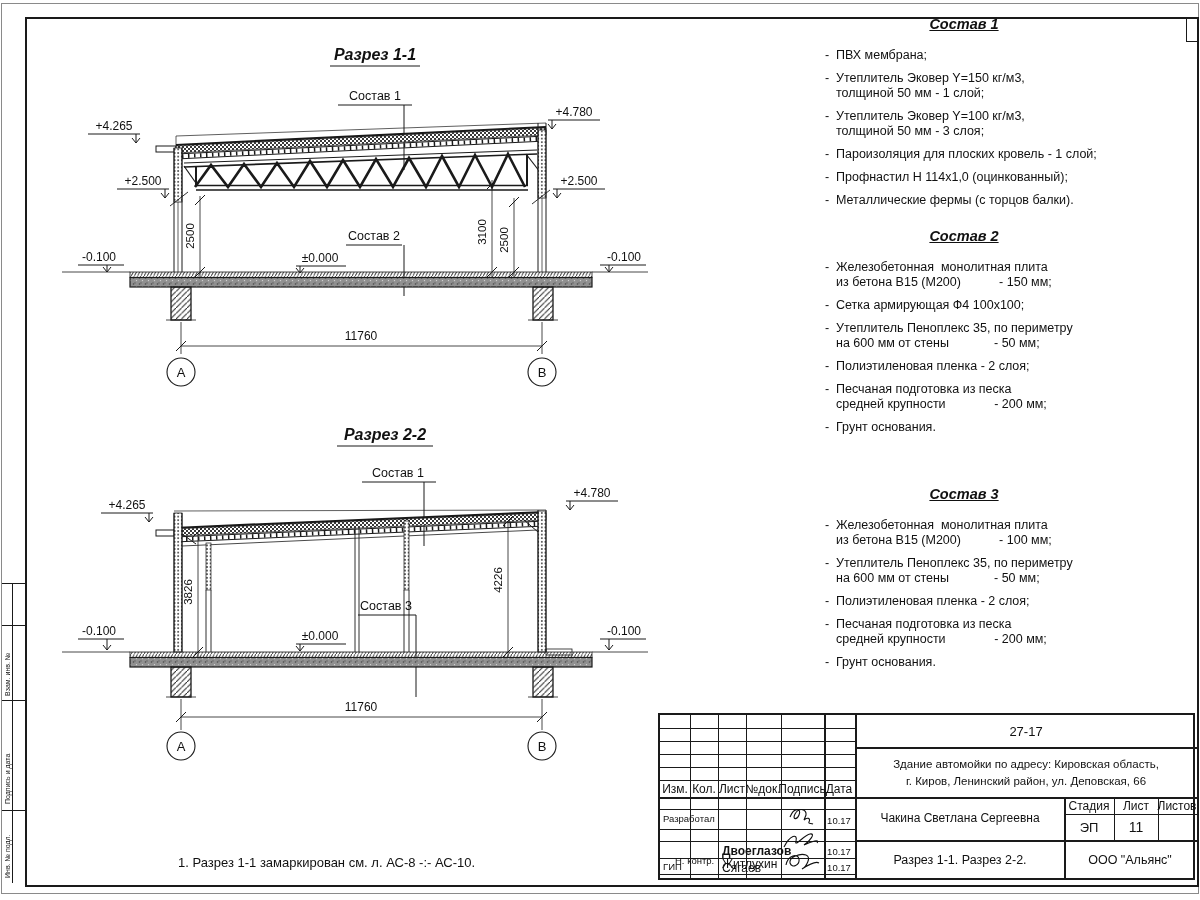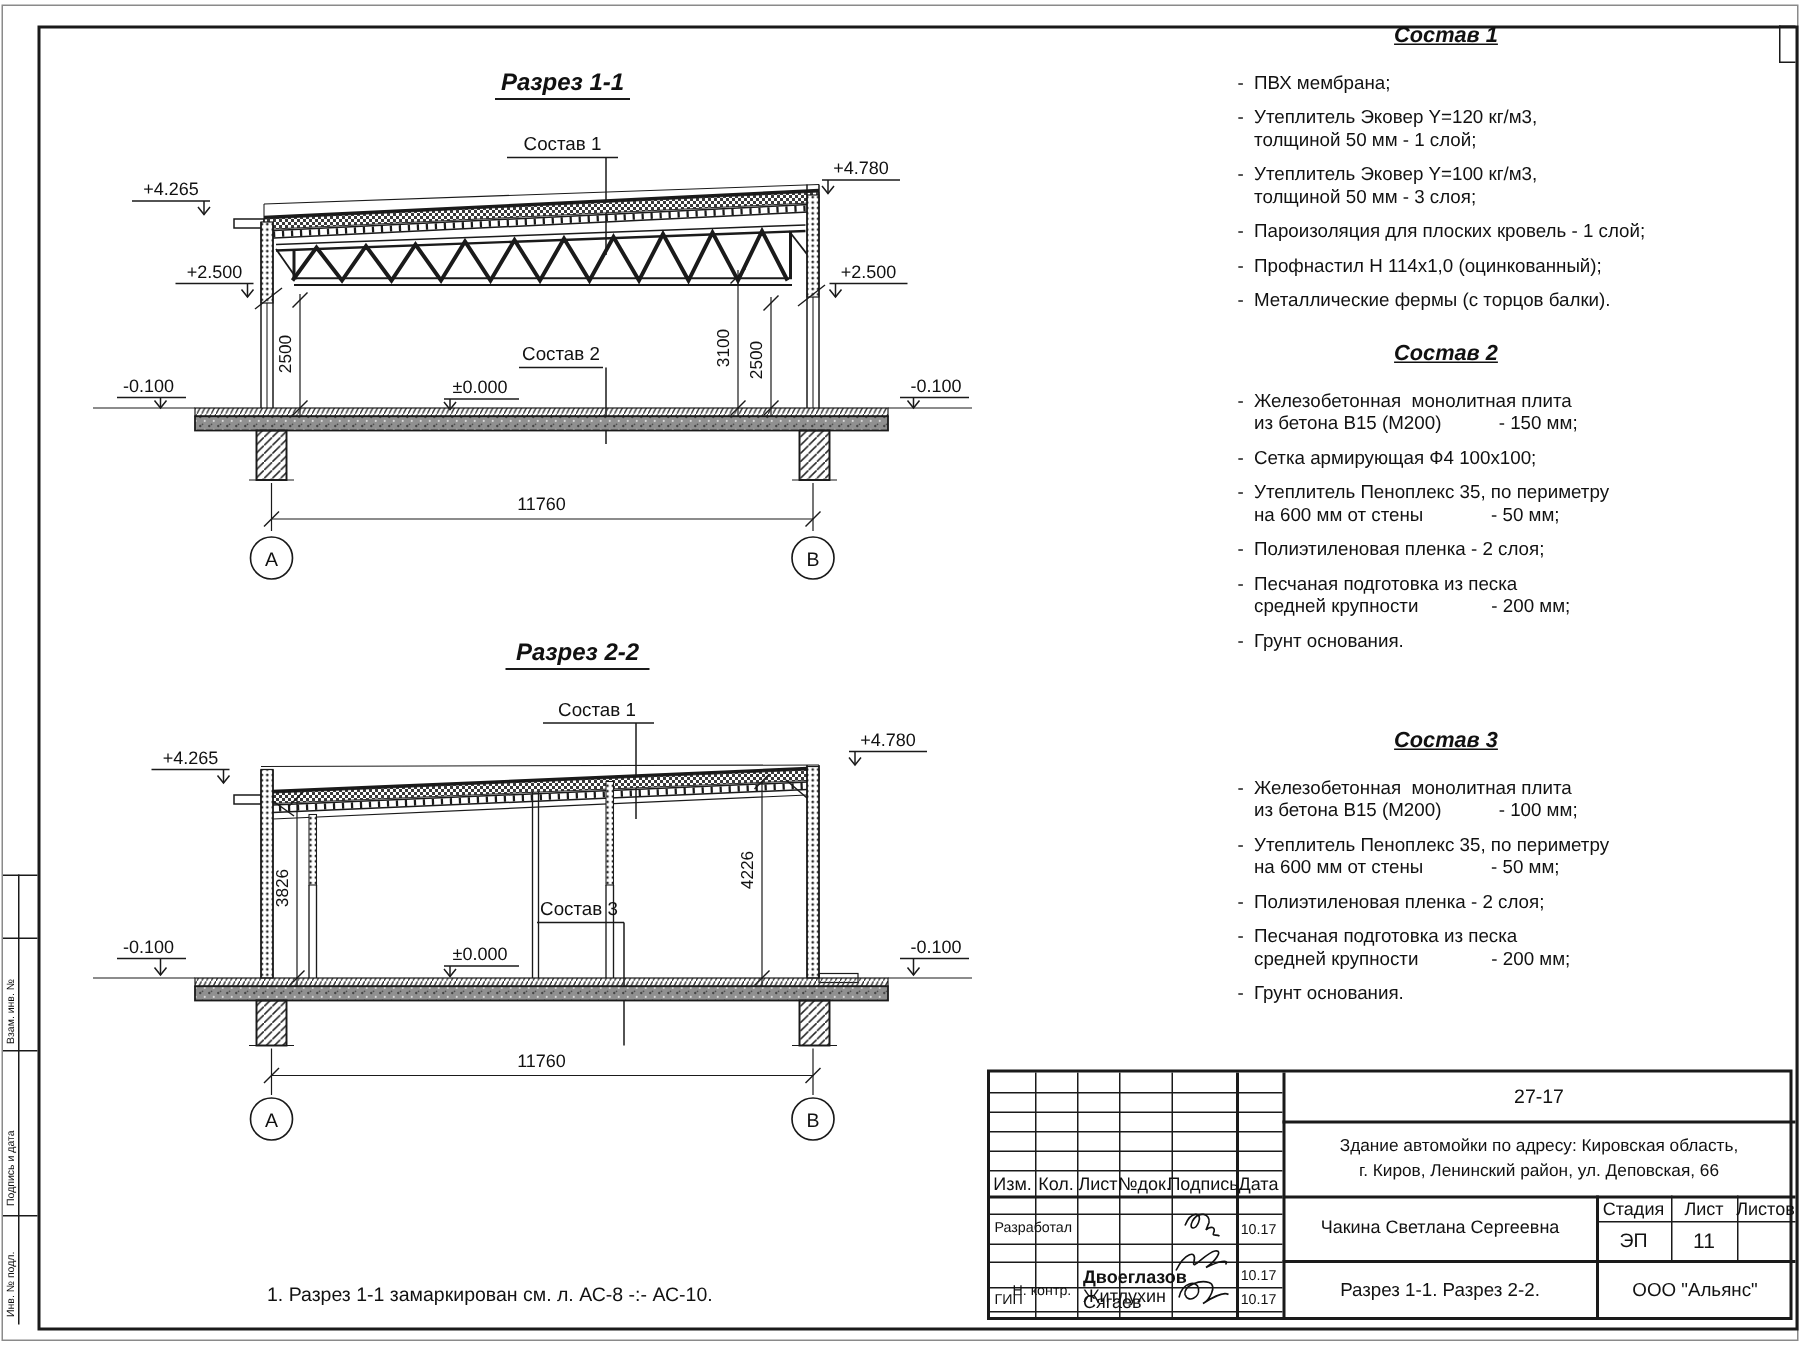--- a/index.html
+++ b/index.html
@@ -308,21 +308,21 @@
     <h3>Состав 1</h3>
     <div class="li">
         <span class="dash">-</span>
         <span class="lt">
           <span class="ln">ПВХ мембрана;</span>
         </span>
       </div>
     <div class="li">
         <span class="dash">-</span>
         <span class="lt">
-          <span class="ln">Утеплитель Эковер Y=120 кг/м3,</span>
+          <span class="ln">Утеплитель Эковер Y=150 кг/м3,</span>
           <span class="ln">толщиной 50 мм - 1 слой;</span>
         </span>
       </div>
     <div class="li">
         <span class="dash">-</span>
         <span class="lt">
           <span class="ln">Утеплитель Эковер Y=100 кг/м3,</span>
           <span class="ln">толщиной 50 мм - 3 слоя;</span>
         </span>
       </div>

